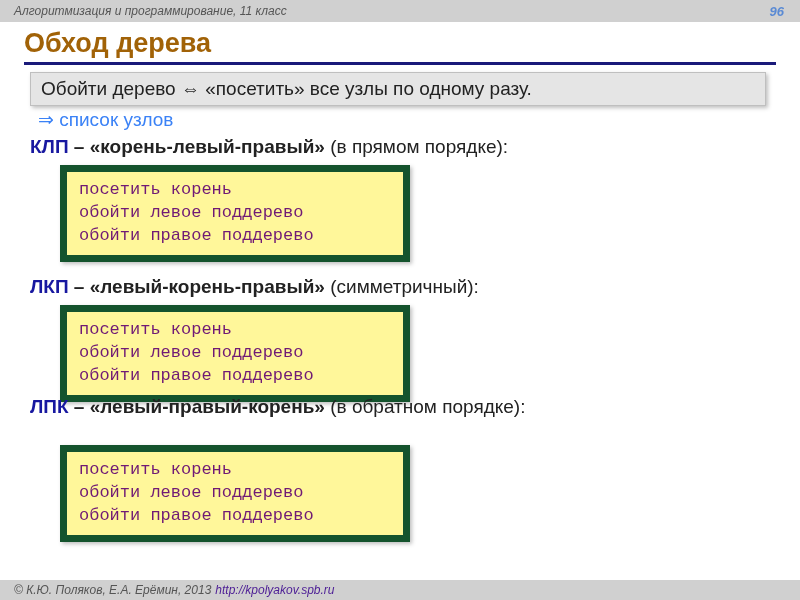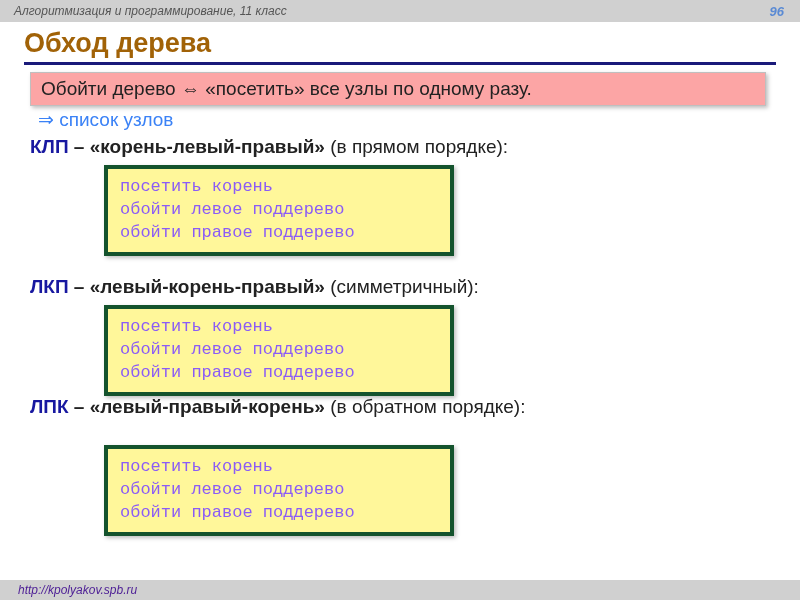--- a/index.html
+++ b/index.html
@@ -33,21 +33,21 @@
   }
   .title-underline {
     position: absolute;
     top: 62px; left: 24px; width: 752px; height: 3px;
     background: #1a1a7a;
   }
   .definition-box {
     position: absolute;
     top: 72px; left: 30px;
     width: 736px;
-    background: #fca5a5;
+    background: #e5e5e5;
     border: 1px solid #bfbfbf;
     box-shadow: 2px 2px 4px rgba(0,0,0,0.25);
     padding: 5px 10px 5px 10px;
     font-size: 19px;
     color: #222;
   }
   .implies {
     position: absolute;
     top: 108px; left: 38px;
     font-size: 19px;
@@ -55,29 +55,28 @@
   }
   .traversal-1 { position: absolute; top: 136px; left: 30px; font-size: 19px; }
   .traversal-2 { position: absolute; top: 276px; left: 30px; font-size: 19px; }
   .traversal-3 { position: absolute; top: 396px; left: 30px; font-size: 19px; }
   .abbr { font-weight: bold; color: #1818a0; text-align: right; }
   .desc-strong { font-weight: bold; color: #222; }
   .desc-rest { color: #222; }
   .code-box {
     width: 350px;
     background: #fff79a;
-    border: 4px solid #14532d;
+    border: 7px solid #14532d;
     box-shadow: 2px 2px 4px rgba(0,0,0,0.25);
     padding: 7px 12px 7px 12px;
     font-family: "Courier New", Courier, monospace;
     font-size: 17px;
-    color: #8b5cf6;
+    color: #701a75;
     line-height: 1.35;
     white-space: pre;
-    margin-left: 44px;
   }
   .cb1 { position: absolute; top: 165px; left: 60px; }
   .cb2 { position: absolute; top: 305px; left: 60px; }
   .cb3 { position: absolute; top: 445px; left: 60px; }
   .footer {
     position: absolute;
     left: 0; bottom: 0; width: 800px; height: 20px;
     background: #d0d0d0;
     display: flex;
     align-items: center;
@@ -121,14 +120,15 @@
 обойти правое поддерево</div>
 
 <div class="traversal-3">
   <span class="abbr">ЛПК</span><span class="desc-strong"> – «левый-правый-корень»</span><span class="desc-rest"> (в обратном порядке):</span>
 </div>
 <div class="code-box cb3">посетить корень
 обойти левое поддерево
 обойти правое поддерево</div>
 
 <div class="footer">
+  <span class="authors">© К.Ю. Поляков, Е.А. Ерёмин, 2013</span>
   <span class="url">http://kpolyakov.spb.ru</span>
 </div>
 
 </body></html>

